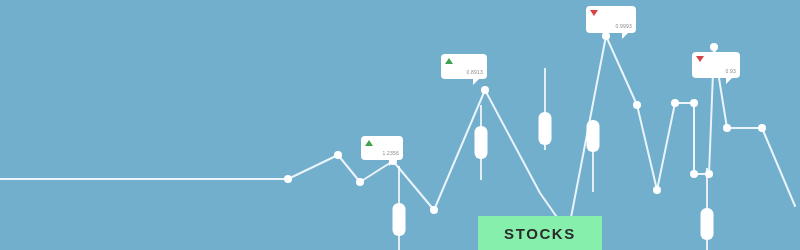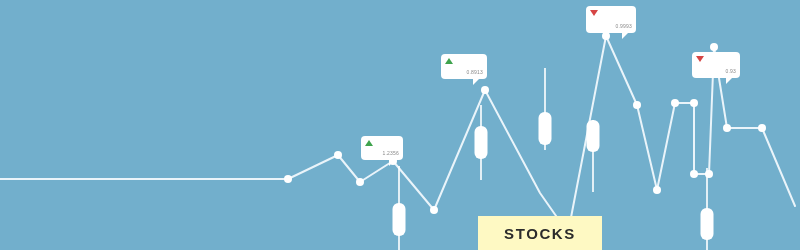--- a/index.html
+++ b/index.html
@@ -69,21 +69,21 @@
     align-self: flex-end;
     margin-bottom: 1px;
     white-space: nowrap;
   }
   #stocks-box {
     position: absolute;
     left: 478px;
     top: 216px;
     width: 124px;
     height: 34px;
-    background: #fef9c3;
+    background: #86efac;
     display: flex;
     align-items: center;
     justify-content: center;
     box-sizing: border-box;
   }
   #stocks-label {
     font-size: 15px;
     font-weight: bold;
     letter-spacing: 1.6px;
     color: #2b2b2b;

